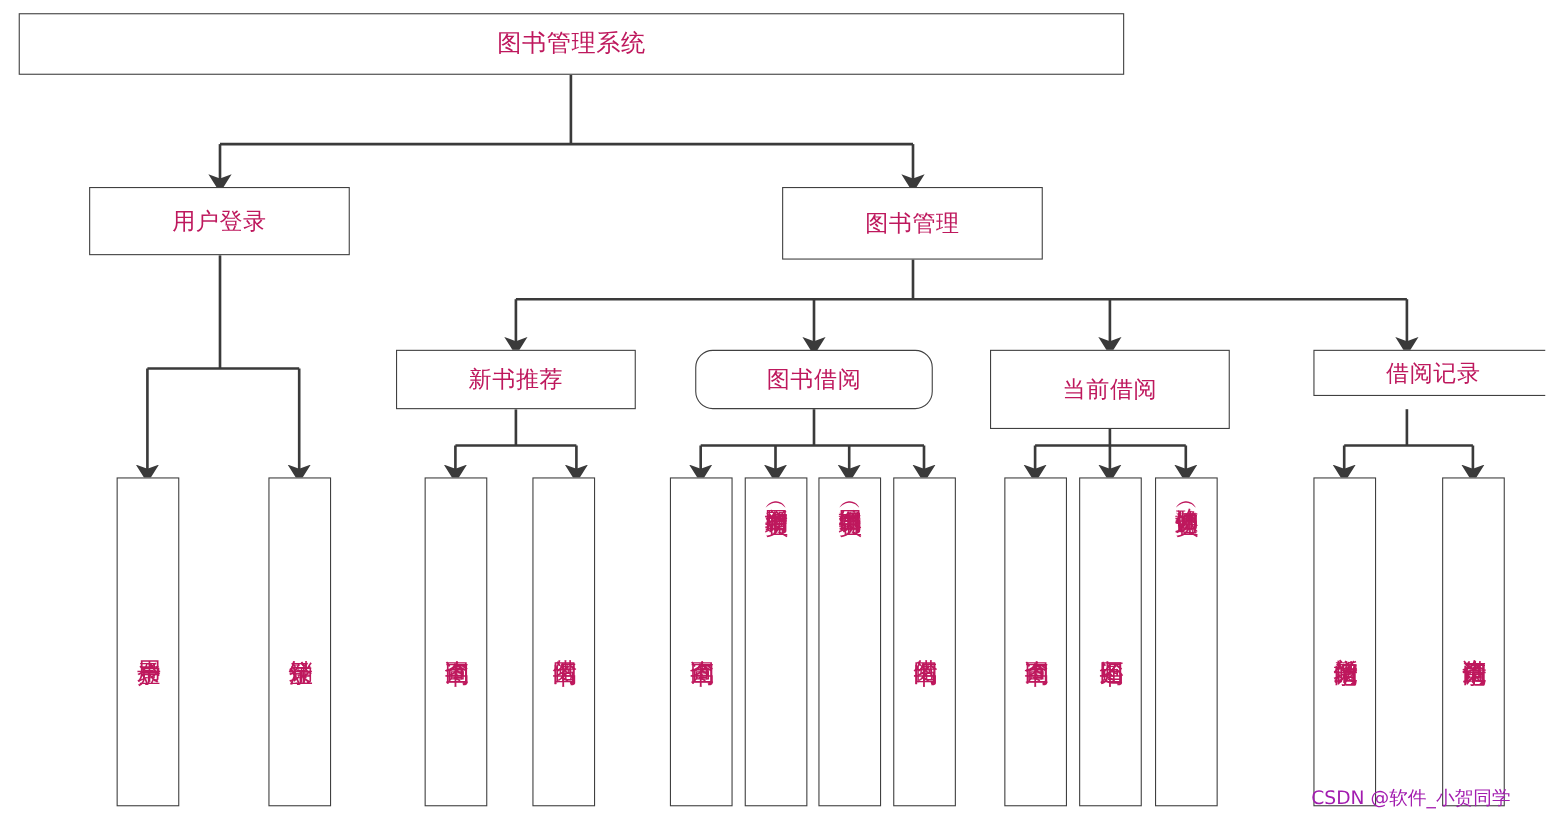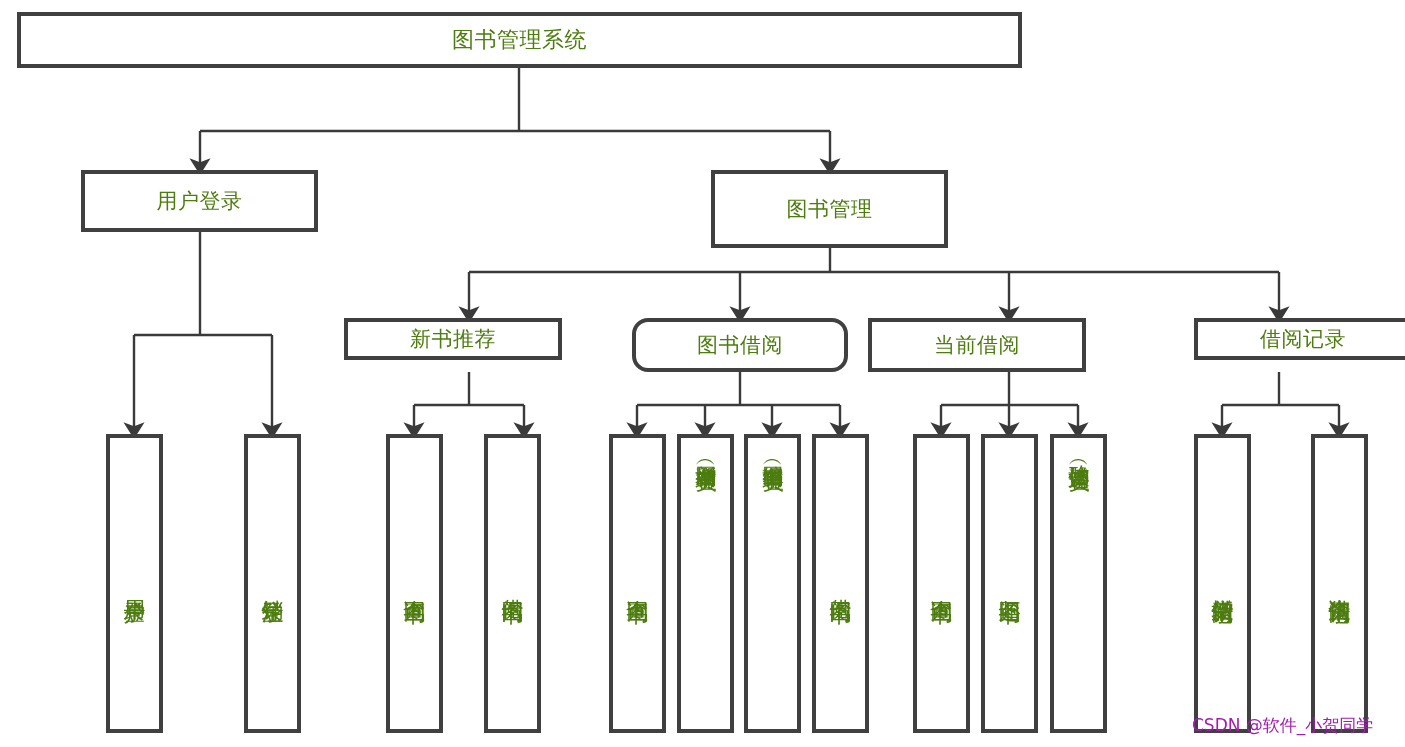--- a/index.html
+++ b/index.html
@@ -22,25 +22,25 @@
     left: 0;
     top: 0;
     width: 1405px;
     height: 747px;
     pointer-events: none;
   }
   .node {
     position: absolute;
     box-sizing: border-box;
     background: #ffffff;
-    border: 4px solid #404040;
+    border: 1px solid #404040;
     display: flex;
     align-items: center;
     justify-content: center;
-    color: #4d7c0f;
+    color: #be185d;
     z-index: 2;
   }
   .node .label {
     display: block;
     text-align: center;
     line-height: 1.06;
     letter-spacing: 0.5px;
   }
   
   .h-node .label {
@@ -143,33 +143,33 @@
   </svg>
 
   <div class="node h-node" id="node-root" style="left:17px; top:12px; width:1005px; height:56px;">
     <span class="label">图书管理系统</span>
   </div>
 
   <div class="node h-node" style="left:81px; top:170px; width:237px; height:62px;">
     <span class="label">用户登录</span>
   </div>
 
-  <div class="node h-node" style="left:711px; top:170px; width:237px; height:78px;">
+  <div class="node h-node" style="left:711px; top:170px; width:237px; height:66px;">
     <span class="label">图书管理</span>
   </div>
 
-  <div class="node h-node" style="left:344px; top:318px; width:218px; height:42px;">
+  <div class="node h-node" style="left:360px; top:318px; width:218px; height:54px;">
     <span class="label">新书推荐</span>
   </div>
 
   <div class="node h-node" style="left:632px; top:318px; width:216px; height:54px;border-radius:16px;">
     <span class="label">图书借阅</span>
   </div>
 
-  <div class="node h-node" style="left:868px; top:318px; width:218px; height:54px;font-family:Liberation Serif, serif;">
+  <div class="node h-node" style="left:900px; top:318px; width:218px; height:72px;font-family:Liberation Serif, serif;">
     <span class="label">当前借阅</span>
   </div>
 
   <div class="node h-node" style="left:1170px; top:318px; width:218px; height:42px;margin-left:24px;">
     <span class="label">借阅记录</span>
   </div>
 
   <div class="node v-node mid-text" style="left:106px; top:434px; width:57px; height:299px;">
     <span class="label">用户登录</span>
   </div>

